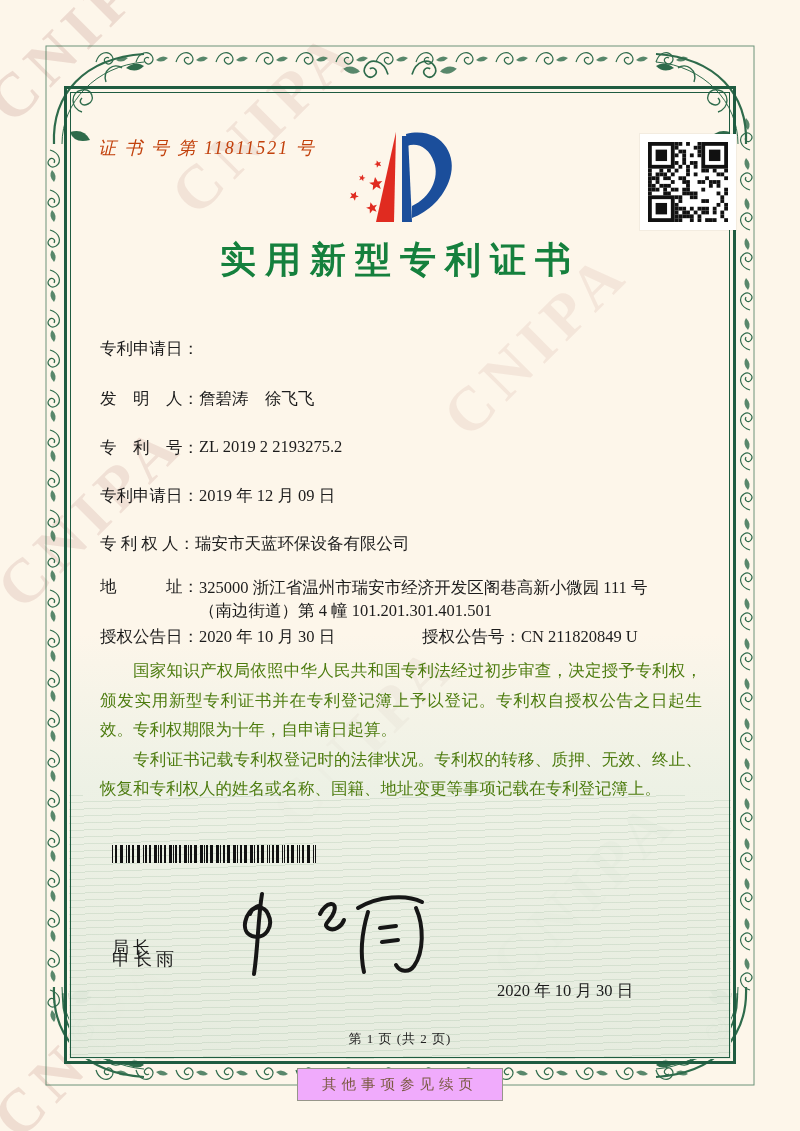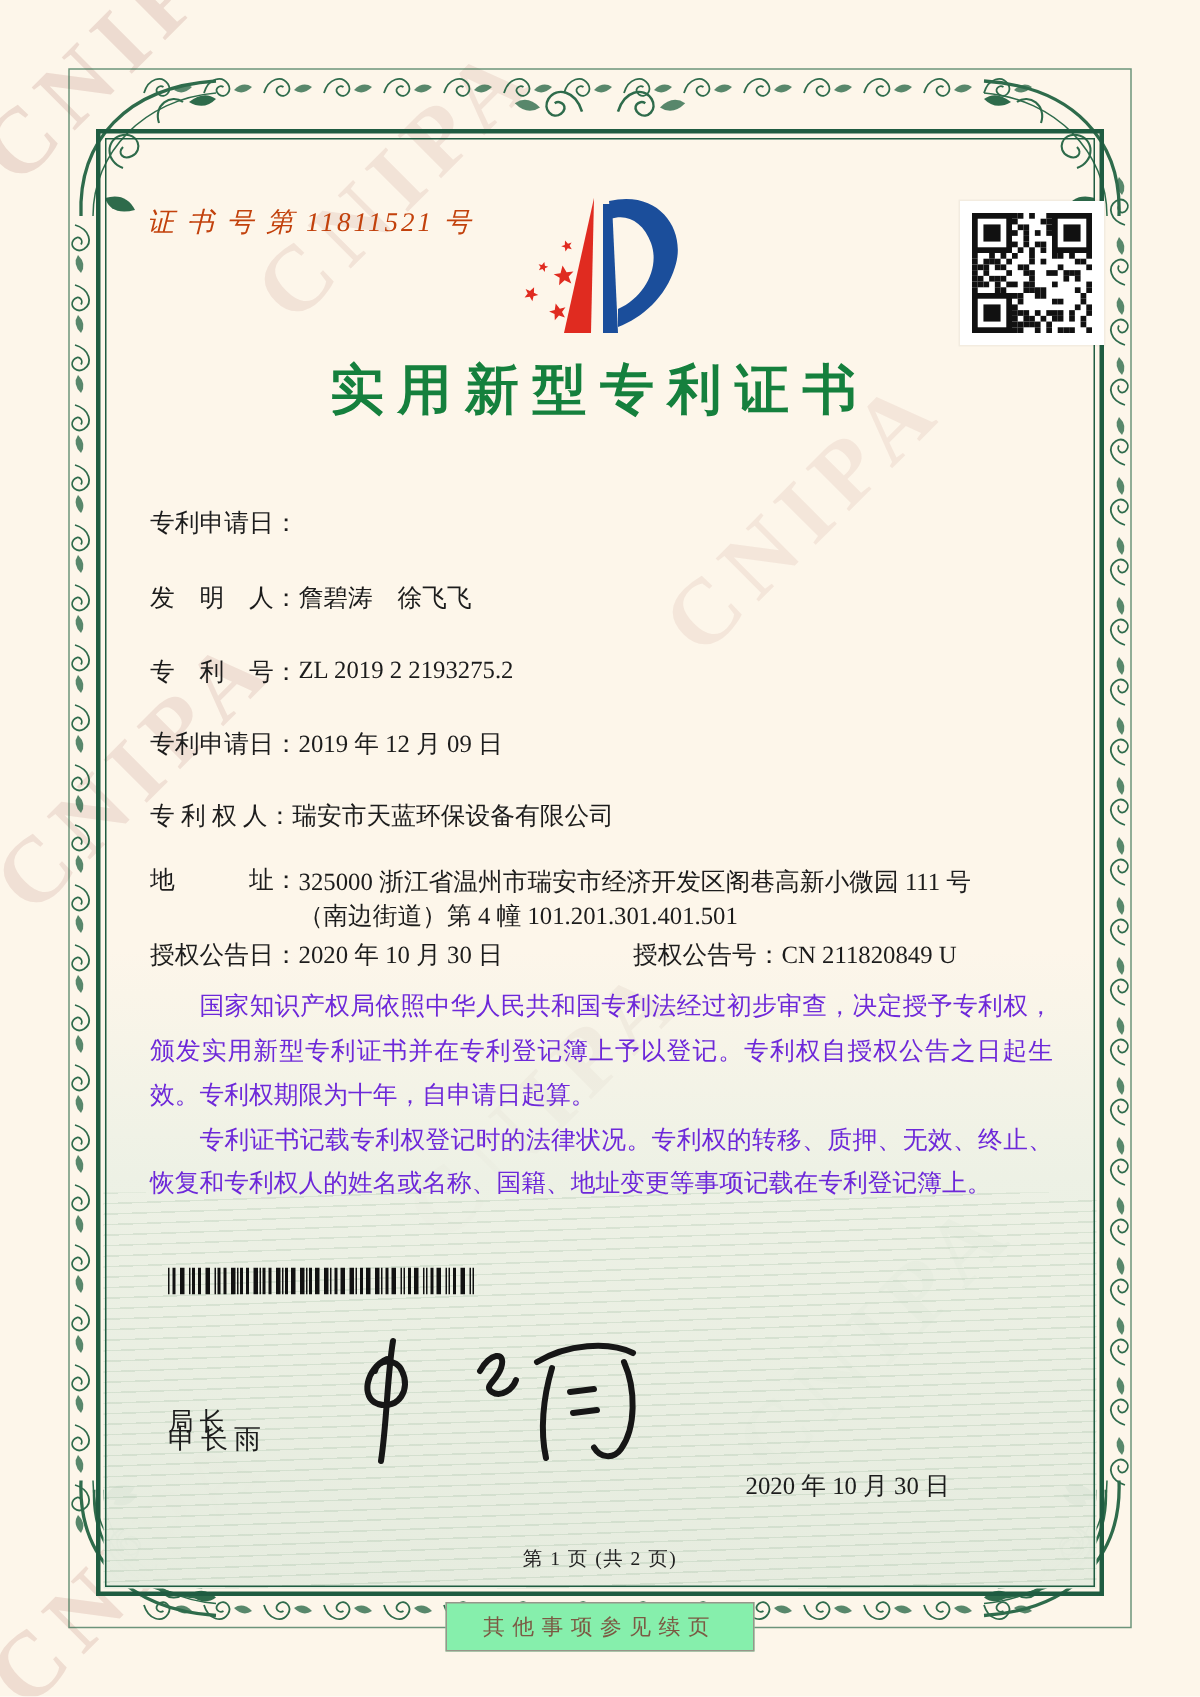--- a/index.html
+++ b/index.html
@@ -36,34 +36,34 @@
          font-size:36px;font-weight:bold;letter-spacing:9px;color:#15803d;}
 
   .fields{position:absolute;left:100px;top:0;width:620px;font-size:16.5px;color:#1c1c1c;}
   .frow{position:absolute;left:0;display:flex;}
   .flabel{white-space:nowrap;}
   .fvalue{white-space:nowrap;}
   .addr .fvalue{white-space:normal;width:458px;line-height:23px;}
   .grant2{position:absolute;left:322px;top:0;white-space:nowrap;}
 
   .paras{position:absolute;left:100px;top:656px;width:602px;font-size:16.5px;
-         line-height:29.5px;color:#6d28d9;text-align:justify;}
+         line-height:29.5px;color:#4d7c0f;text-align:justify;}
   .paras p{margin:0;text-indent:2em;}
 
   .barcode{position:absolute;left:112px;top:845px;}
 
   .sig-title{position:absolute;left:112px;top:912px;font-size:17px;letter-spacing:4px;color:#1c1c1c;margin-top:24px;}
   .sig-name{position:absolute;left:112px;top:947px;font-size:18px;letter-spacing:4px;color:#1c1c1c;}
   .signature{position:absolute;left:228px;top:884px;}
 
   .issue-date{position:absolute;left:497px;top:980px;font-size:16.5px;color:#1c1c1c;}
   .page-info{position:absolute;left:0;top:1030px;width:100%;text-align:center;
              font-size:13px;color:#222;letter-spacing:1px;}
   .cont-note{position:absolute;left:50%;transform:translateX(-50%);top:1068px;
-             background:#86efac;border:1px solid #97968a;padding:6px 24px;
+             background:#f0abfc;border:1px solid #97968a;padding:6px 24px;
              font-size:14.5px;color:#7b5a43;letter-spacing:5px;white-space:nowrap;}
 </style>
 </head>
 <body>
 
 <div class="page">
 
   <div class="wm" style="left:-36px;top:-6px;color:rgba(199,150,139,.28);">CNIPA</div>
   <div class="wm" style="left:148px;top:86px;color:rgba(205,160,150,.22);">CNIPA</div>
   <div class="wm" style="left:420px;top:308px;color:rgba(205,160,150,.18);">CNIPA</div>

